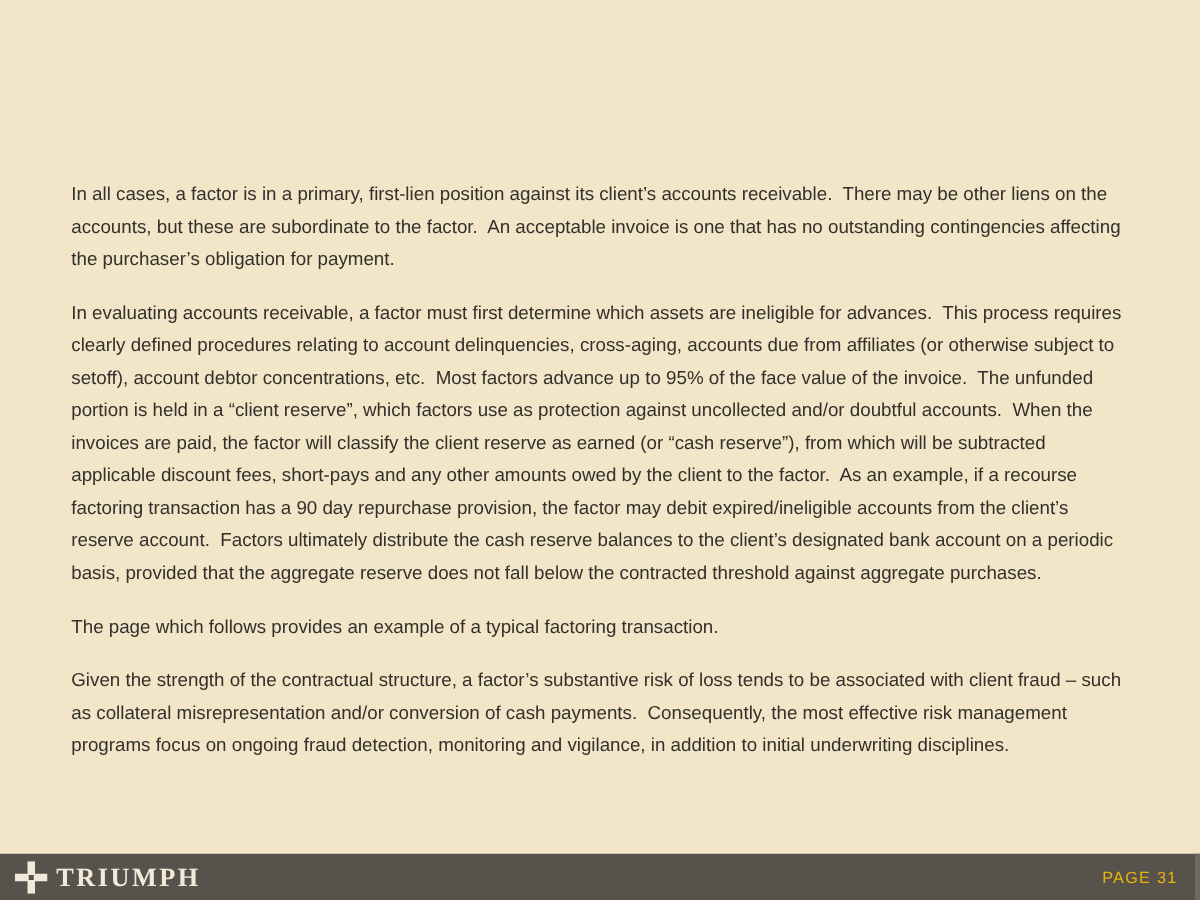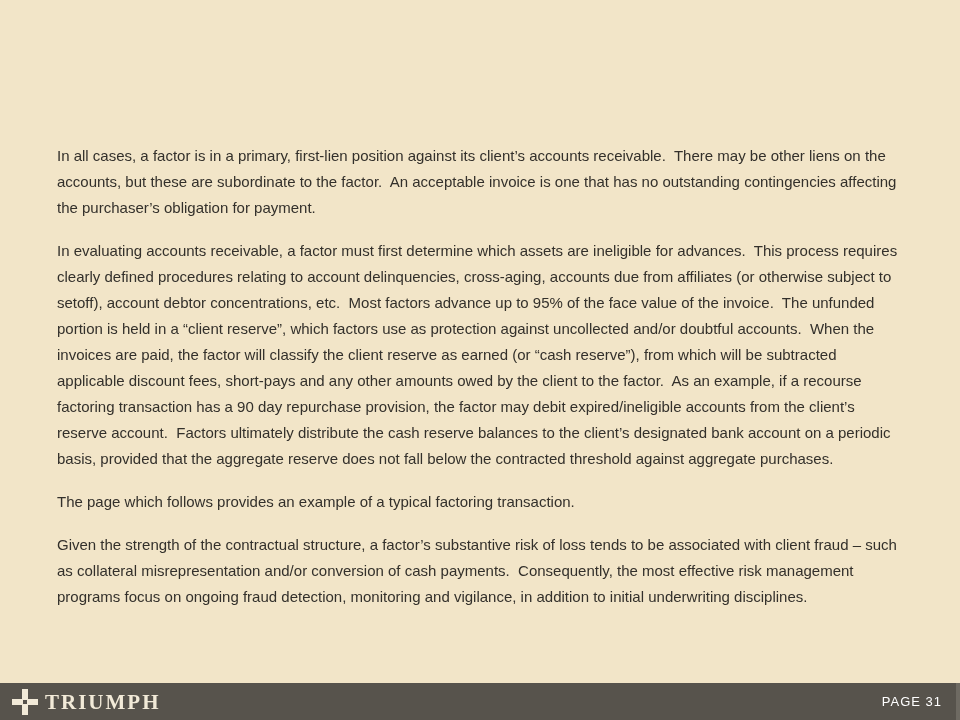--- a/index.html
+++ b/index.html
@@ -92,21 +92,21 @@
   .logo-text {
     font-family: "Liberation Serif", serif;
     font-size: 21px;
     font-weight: bold;
     letter-spacing: 2px;
     color: #f2ead8;
   }
   .page-number {
     font-size: 13px;
     letter-spacing: 1px;
-    color: #ffffff;
+    color: #eab308;
   }
 </style>
 </head>
 <body>
 
 <div class="slide">
 
 
   <main class="body">
     <p>In all cases, a factor is in a primary, first-lien position against its client’s accounts receivable.  There may be other liens on the accounts, but these are subordinate to the factor.  An acceptable invoice is one that has no outstanding contingencies affecting the purchaser’s obligation for payment.</p>

